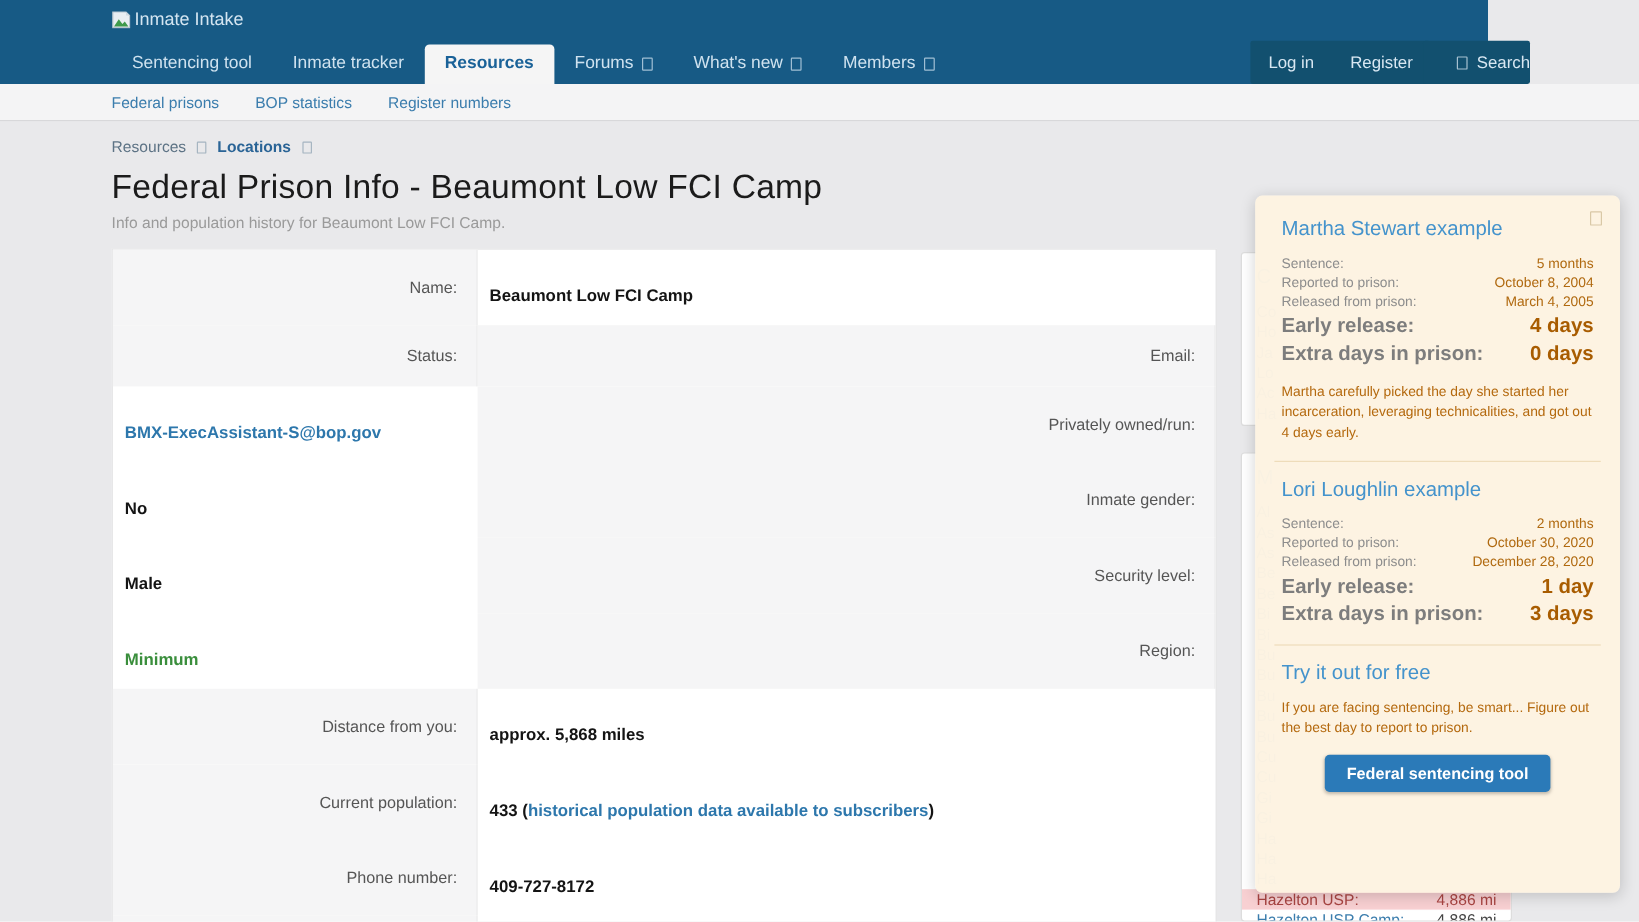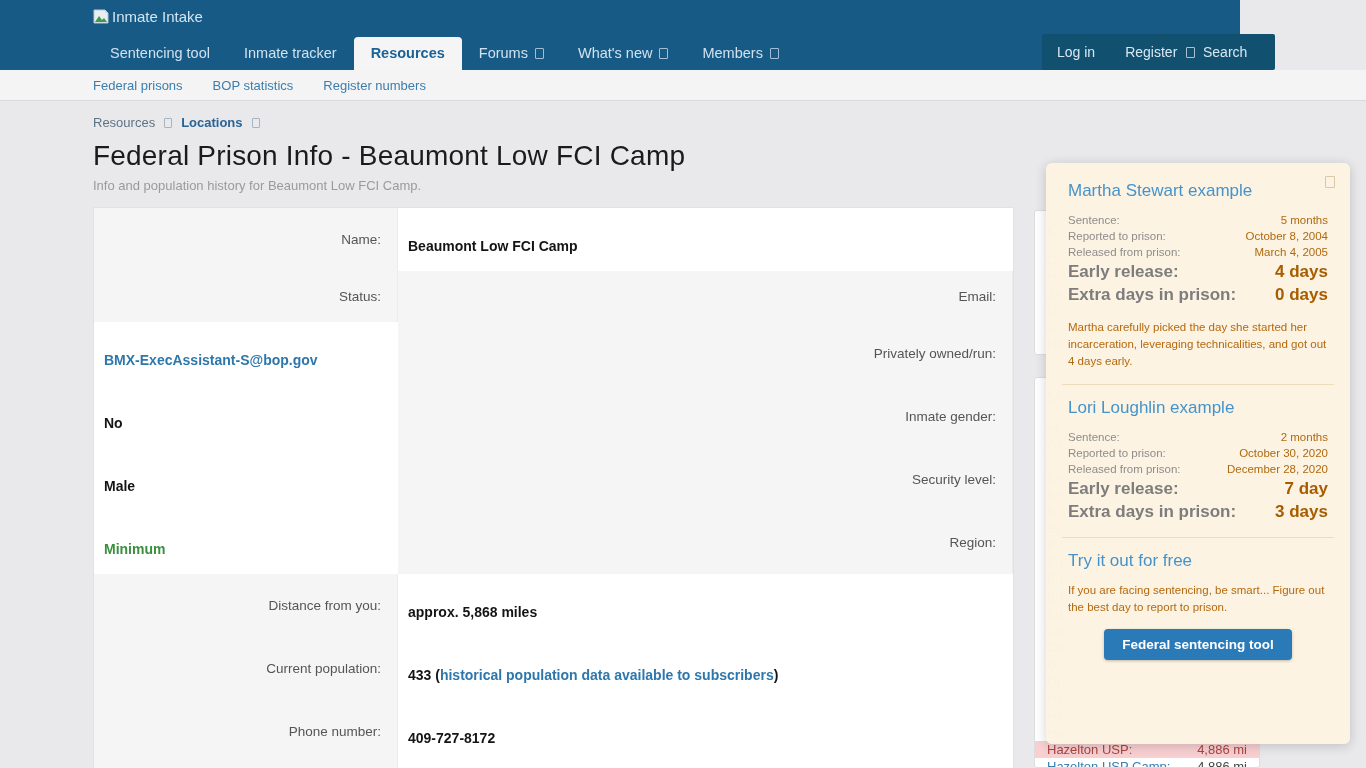--- a/index.html
+++ b/index.html
@@ -10,21 +10,21 @@
   
   .topbar { position:absolute; left:0; top:0; width:1240px; height:70px; background:#175a85; }
   .logo { position:absolute; left:93px; top:8px; display:flex; align-items:center; gap:3px; color:#d4e5f1; font-size:15px; }
   .logo svg { display:block; }
   .mainnav { position:absolute; left:93px; bottom:0; display:flex; align-items:flex-end; }
   .nav-item { height:33px; line-height:33px; padding:0 17px; font-size:14.5px; color:#cfe2ef; display:flex; align-items:center; gap:7px; cursor:pointer; }
   .nav-item.active { background:#f5f5f5; color:#1a6298; font-weight:bold; border-radius:4px 4px 0 0; }
   .tofu { display:inline-block; width:9px; height:11px; border:1px solid currentColor; border-radius:1px; opacity:.75; }
   .authbox { position:absolute; left:1042px; top:34px; height:36px; background:#12506f; display:flex; align-items:center; border-radius:2px; }
   .authbox a { color:#d8e7f2; font-size:14px; padding:0 15px; line-height:36px; }
-  .searchbox { position:absolute; left:1186px; top:34px; height:36px; width:89px; background:#12506f; display:flex; align-items:center; justify-content:flex-start; gap:8px; color:#d8e7f2; font-size:14px; border-radius:2px; cursor:pointer; }
+  .searchbox { position:absolute; left:1186px; top:34px; height:36px; width:89px; background:#12506f; display:flex; align-items:center; justify-content:flex-end; gap:8px; color:#d8e7f2; font-size:14px; border-radius:2px; cursor:pointer; }
 
   
   .subnav { position:absolute; left:0; top:70px; width:1366px; height:31px; background:#f4f4f5; border-bottom:1px solid #d8d8da; display:flex; align-items:center; padding-left:93px; gap:30px; }
   .subnav a { font-size:13px; color:#3b7dad; }
 
   
   .breadcrumb { position:absolute; left:93px; top:115px; display:flex; align-items:center; gap:9px; font-size:13px; color:#5d7385; }
   .breadcrumb .crumb-root { color:#5d7385; }
   .breadcrumb .crumb-current { color:#2a6496; font-weight:bold; }
   .breadcrumb .tofu { width:8px; height:10px; color:#8fa3b3; }
@@ -298,21 +298,21 @@
   <div class="irow">
       <span class="il">Reported to prison:</span>
       <span class="iv">October 30, 2020</span>
     </div>
   <div class="irow">
       <span class="il">Released from prison:</span>
       <span class="iv">December 28, 2020</span>
     </div>
   <div class="brow">
       <span class="bl">Early release:</span>
-      <span class="bv">7 day</span>
+      <span class="bv">1 day</span>
     </div>
   <div class="brow">
       <span class="bl">Extra days in prison:</span>
       <span class="bv">3 days</span>
     </div>
 
   <hr class="p-div">
 
   <a class="p-title" style="display:block">Try it out for free</a>
   <div class="p-desc" style="margin-top:6px">If you are facing sentencing, be smart... Figure out the best day to report to prison.</div>

